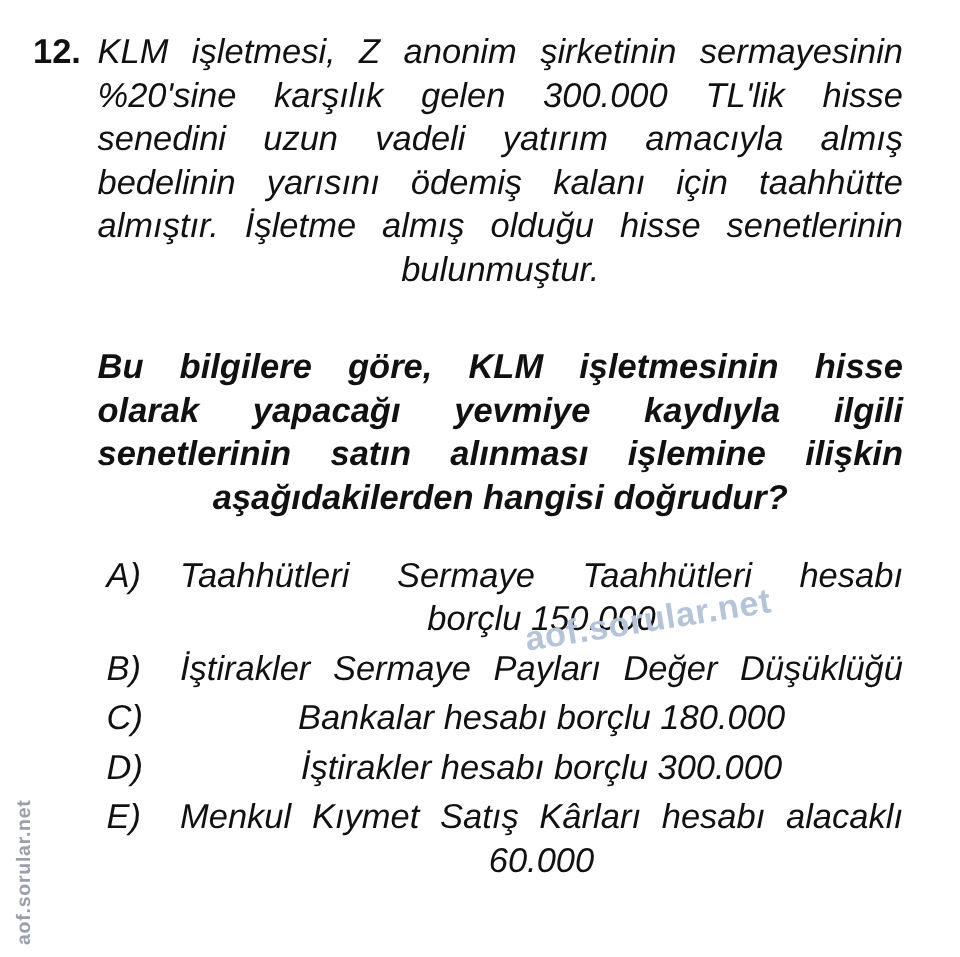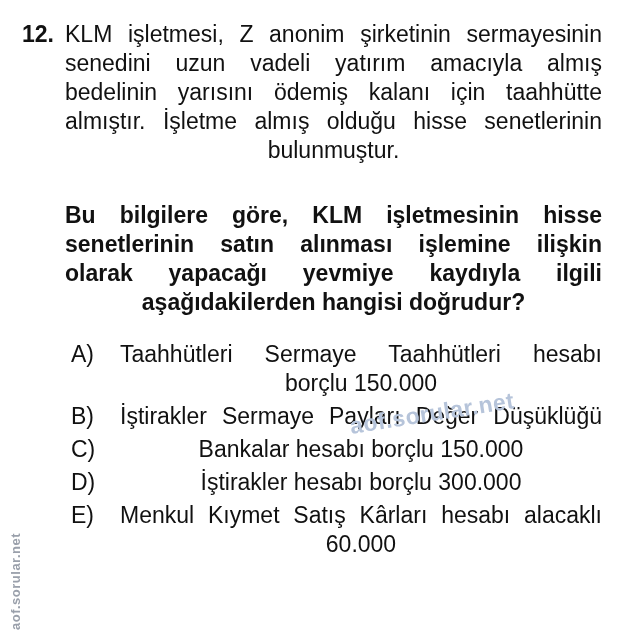--- a/index.html
+++ b/index.html
@@ -17,21 +17,21 @@
   .qnum {
     position: absolute;
     left: 22px; top: 20px;
     font-size: 23px; line-height: 29px;
     font-weight: bold;
   }
 
   
   .content {
     position: absolute;
-    left: 65px; right: 38px; top: 20px;
+    left: 65px; right: 38px; top: 20px; font-style: italic;
   }
   .line {
     font-size: 23px;
     line-height: 29px;
     text-align: center;
   }
   .line.j {
     text-align: justify;
     text-align-last: justify;
   }
@@ -77,30 +77,31 @@
 <body>
 
 <div class="page">
 
   <div class="qnum">12.</div>
 
   <div class="content">
 
     <div class="para-body">
       <div class="line j">KLM işletmesi, Z anonim şirketinin sermayesinin</div>
+      <div class="line j">%20'sine karşılık gelen 300.000 TL'lik hisse</div>
       <div class="line j">senedini uzun vadeli yatırım amacıyla almış</div>
       <div class="line j">bedelinin yarısını ödemiş kalanı için taahhütte</div>
       <div class="line j">almıştır. İşletme almış olduğu hisse senetlerinin</div>
       <div class="line">bulunmuştur.</div>
     </div>
 
     <div class="para-prompt">
       <div class="line j">Bu bilgilere göre, KLM işletmesinin hisse</div>
+      <div class="line j">olarak yapacağı yevmiye kaydıyla ilgili</div>
       <div class="line j">senetlerinin satın alınması işlemine ilişkin</div>
-      <div class="line j">olarak yapacağı yevmiye kaydıyla ilgili</div>
       <div class="line">aşağıdakilerden hangisi doğrudur?</div>
     </div>
 
     <div class="options">
 
       <div class="option">
         <span class="opt-letter">A)</span>
         <span class="opt-body">
           <div class="line j">Taahhütleri Sermaye Taahhütleri hesabı</div>
           <div class="line">borçlu 150.000</div>
@@ -110,21 +111,21 @@
       <div class="option">
         <span class="opt-letter">B)</span>
         <span class="opt-body">
           <div class="line j">İştirakler Sermaye Payları Değer Düşüklüğü</div>
         </span>
       </div>
 
       <div class="option">
         <span class="opt-letter">C)</span>
         <span class="opt-body">
-          <div class="line">Bankalar hesabı borçlu 150.000</div>
+          <div class="line">Bankalar hesabı borçlu 180.000</div>
         </span>
       </div>
 
       <div class="option">
         <span class="opt-letter">D)</span>
         <span class="opt-body">
           <div class="line">İştirakler hesabı borçlu 300.000</div>
         </span>
       </div>
 

